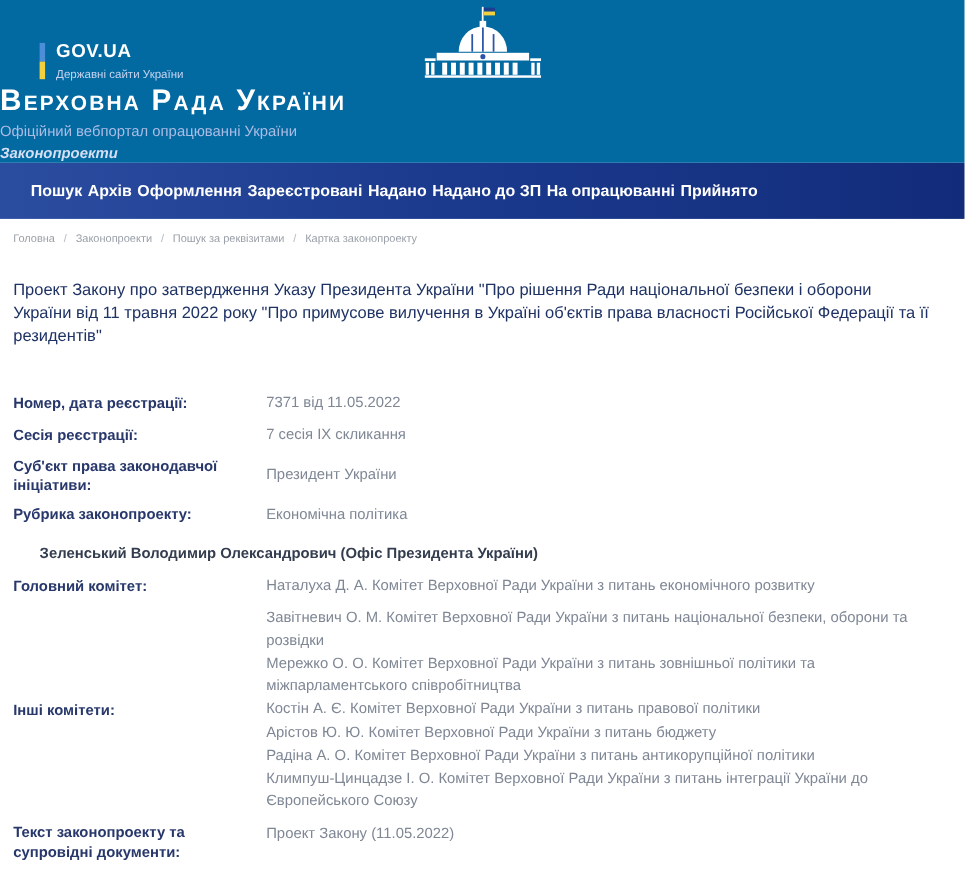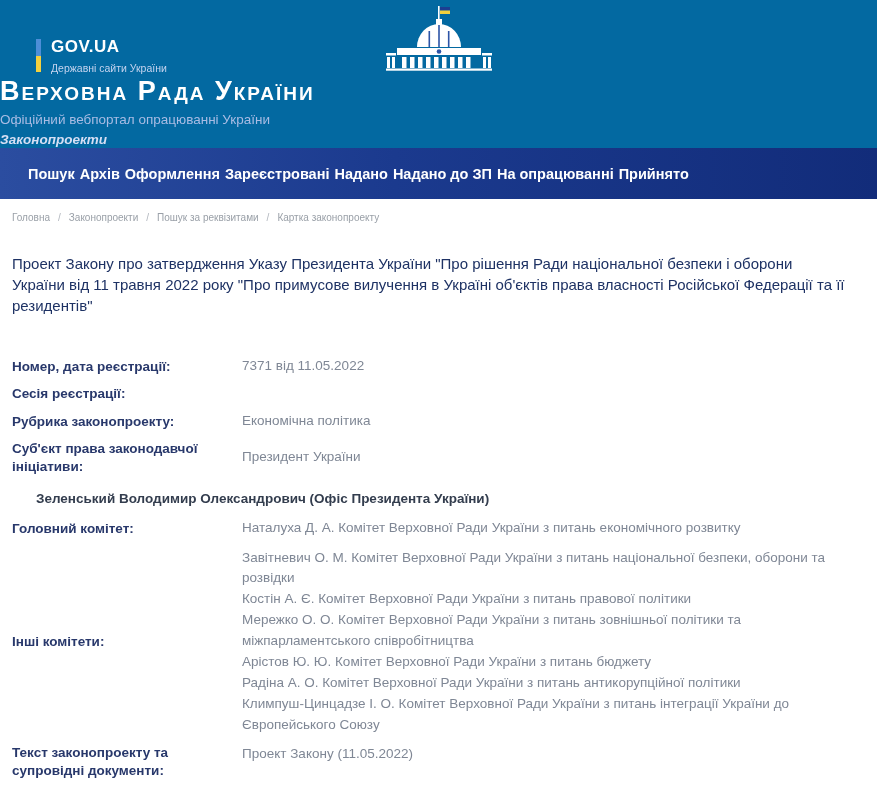--- a/index.html
+++ b/index.html
@@ -165,55 +165,58 @@
 
     <div class="row">
       <div class="lbl">Номер, дата реєстрації:</div>
       <div class="val">
           <div class="vline">7371 від 11.05.2022</div>
         </div>
     </div>
 
     <div class="row">
       <div class="lbl">Сесія реєстрації:</div>
+      <div class="val">
+          <div class="vline">7 сесія IX скликання</div>
+        </div>
+    </div>
+
+    <div class="row">
+      <div class="lbl">Суб'єкт права законодавчої ініціативи:</div>
+      <div class="val">
+          <div class="vline">Президент України</div>
+        </div>
     </div>
 
     <div class="row">
       <div class="lbl">Рубрика законопроекту:</div>
       <div class="val">
           <div class="vline">Економічна політика</div>
         </div>
     </div>
 
-    <div class="row">
-      <div class="lbl">Суб'єкт права законодавчої ініціативи:</div>
-      <div class="val">
-          <div class="vline">Президент України</div>
-        </div>
-    </div>
-
     <div class="row row-initiator">
       <div class="val">
           <div class="vline val-bold">Зеленський Володимир Олександрович (Офіс Президента України)</div>
         </div>
     </div>
 
     <div class="row">
       <div class="lbl">Головний комітет:</div>
       <div class="val">
           <div class="vline">Наталуха Д. А. Комітет Верховної Ради України з питань економічного розвитку</div>
         </div>
     </div>
 
     <div class="row">
       <div class="lbl">Інші комітети:</div>
       <div class="val">
         <div class="vline">Завітневич О. М. Комітет Верховної Ради України з питань національної безпеки, оборони та розвідки</div>
+        <div class="vline">Мережко О. О. Комітет Верховної Ради України з питань зовнішньої політики та міжпарламентського співробітництва</div>
         <div class="vline">Костін А. Є. Комітет Верховної Ради України з питань правової політики</div>
-        <div class="vline">Мережко О. О. Комітет Верховної Ради України з питань зовнішньої політики та міжпарламентського співробітництва</div>
         <div class="vline">Арістов Ю. Ю. Комітет Верховної Ради України з питань бюджету</div>
         <div class="vline">Радіна А. О. Комітет Верховної Ради України з питань антикорупційної політики</div>
         <div class="vline">Климпуш-Цинцадзе І. О. Комітет Верховної Ради України з питань інтеграції України до Європейського Союзу</div>
       </div>
     </div>
 
     <div class="row">
       <div class="lbl">Текст законопроекту та супровідні документи:</div>
       <div class="val">
         <a class="doc-link">Проект Закону (11.05.2022)</a>

